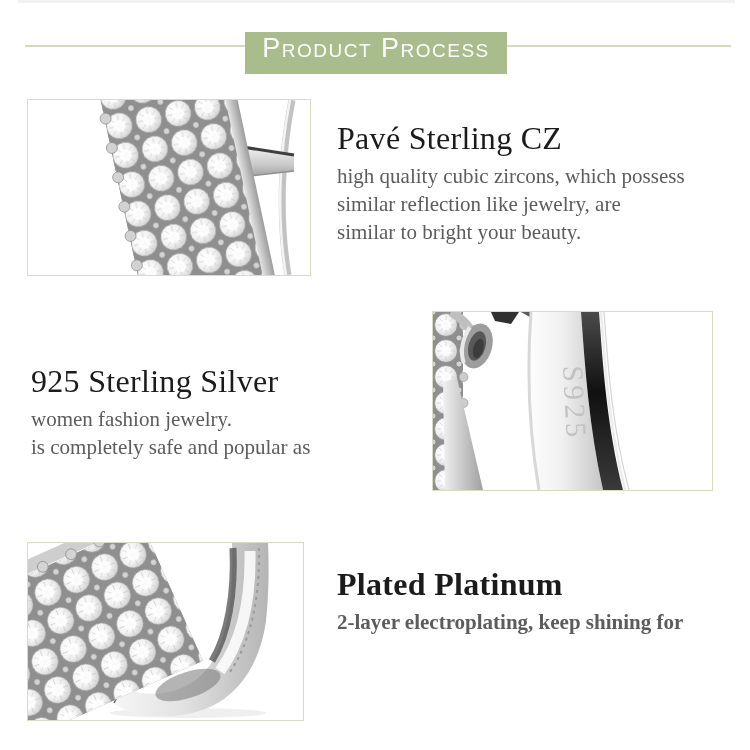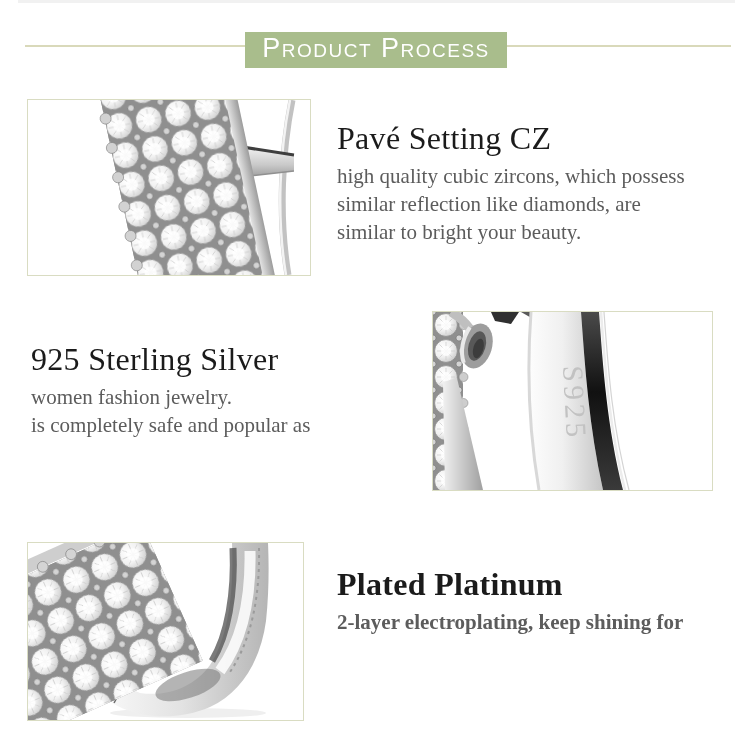--- a/index.html
+++ b/index.html
@@ -1,31 +1,31 @@
 <!DOCTYPE html>
 <html><head>
 <meta charset="utf-8">
 <style>
   html,body{margin:0;padding:0;background:#ffffff;}
   .page{position:relative;width:750px;height:750px;background:#ffffff;overflow:hidden;
         font-family:"Liberation Serif","DejaVu Serif",serif;}
   .top-strip{position:absolute;left:18px;top:0;width:717px;height:3px;background:#f1f1f1;}
   .header-line{position:absolute;left:25px;top:45px;width:706px;height:2px;background:#d9d9ba;}
-  .header-badge{position:absolute;left:245px;top:32px;width:262px;height:36px;
+  .header-badge{position:absolute;left:245px;top:32px;width:262px;height:42px;
         background:#a9bd8c;color:#ffffff;text-align:center;line-height:33px;
         font-family:"Liberation Sans",sans-serif;font-size:27px;font-variant:small-caps;
         letter-spacing:1.5px;}
   .photo{position:absolute;margin:0;padding:0;border:1px solid #d9dcc2;background:#fff;}
   .photo svg{display:block;}
   #photo1{left:27px;top:99px;}
   #photo2{left:432px;top:311px;}
   #photo3{left:27px;top:542px;}
   .text-block{position:absolute;}
   #text1{left:337px;top:121px;}
-  #text2{left:31px;top:342px;}
+  #text2{left:31px;top:364px;}
   #text3{left:337px;top:567px;font-weight:bold;}
   .section-title{font-size:32px;line-height:34px;color:#1b1b1b;letter-spacing:0.3px;}
   .section-body{margin-top:7px;font-size:21px;line-height:28px;color:#5c5c5c;}
   .body-line{white-space:nowrap;}
   .engrave{font-family:"Liberation Serif","DejaVu Serif",serif;}
 </style>
 </head>
 <body>
 
 <div class="page">
@@ -82,24 +82,24 @@
             <circle cx="93" cy="95" r="5.5"></circle>
             <circle cx="93" cy="125" r="5.5"></circle>
           <circle cx="93" cy="155" r="5.5"></circle>
             <circle cx="93" cy="185" r="5.5"></circle>
         </g>
       </g>
     </svg>
   </figure>
 
   <div class="text-block" id="text1">
-    <div class="section-title">Pavé Setting CZ</div>
+    <div class="section-title">Pavé Sterling CZ</div>
     <div class="section-body">
       <div class="body-line">high quality cubic zircons, which possess</div>
-      <div class="body-line">similar reflection like diamonds, are</div>
+      <div class="body-line">similar reflection like jewelry, are</div>
       <div class="body-line">similar to bright your beauty.</div>
     </div>
   </div>
 
   <figure class="photo" id="photo2">
     <svg width="279" height="178" viewBox="0 0 279 178">
       <defs>
         <radialGradient id="sg2" cx="35%" cy="35%" r="75%">
           <stop offset="0%" stop-color="#ffffff"></stop>
             <stop offset="55%" stop-color="#f0f0f0"></stop>

